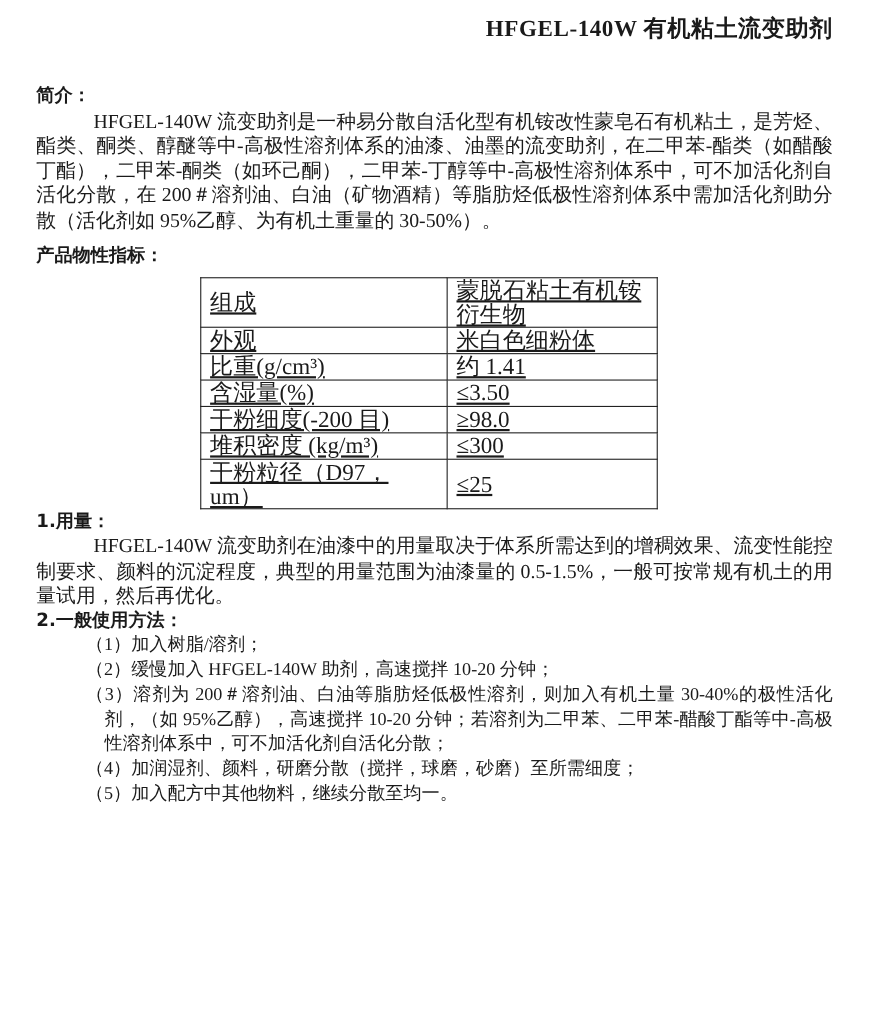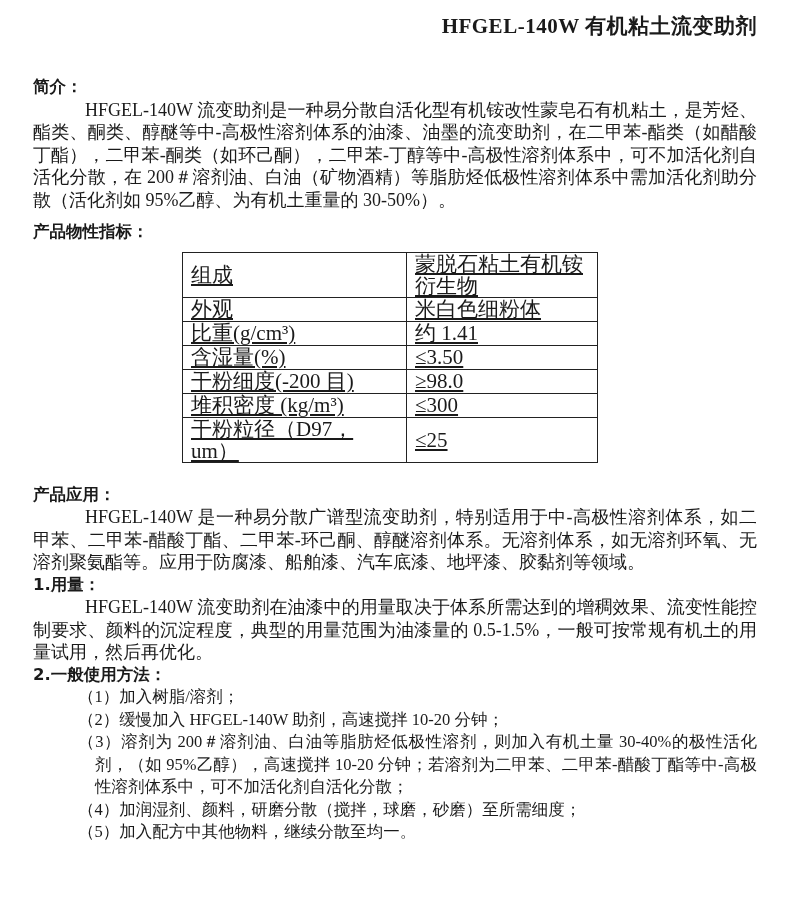--- a/index.html
+++ b/index.html
@@ -114,24 +114,20 @@
           </tr>
 
           <tr>
             <td class="spec-label">干粉粒径（D97，um）</td>
             <td class="spec-value">≤25</td>
           </tr>
         </tbody>
     </table>
   </div>
 
-  <div>
-    <p class="heading mt-app">产品应用：</p>
-    <p class="para">HFGEL-140W 是一种易分散广谱型流变助剂，特别适用于中-高极性溶剂体系，如二甲苯、二甲苯-醋酸丁酯、二甲苯-环己酮、醇醚溶剂体系。无溶剂体系，如无溶剂环氧、无溶剂聚氨酯等。应用于防腐漆、船舶漆、汽车底漆、地坪漆、胶黏剂等领域。</p>
-  </div>
 
 
   <div>
     <p class="heading">1.用量：</p>
     <p class="para">HFGEL-140W 流变助剂在油漆中的用量取决于体系所需达到的增稠效果、流变性能控制要求、颜料的沉淀程度，典型的用量范围为油漆量的 0.5-1.5%，一般可按常规有机土的用量试用，然后再优化。</p>
   </div>
 
   <div>
     <p class="heading">2.一般使用方法：</p>
     <ol class="method-list">

